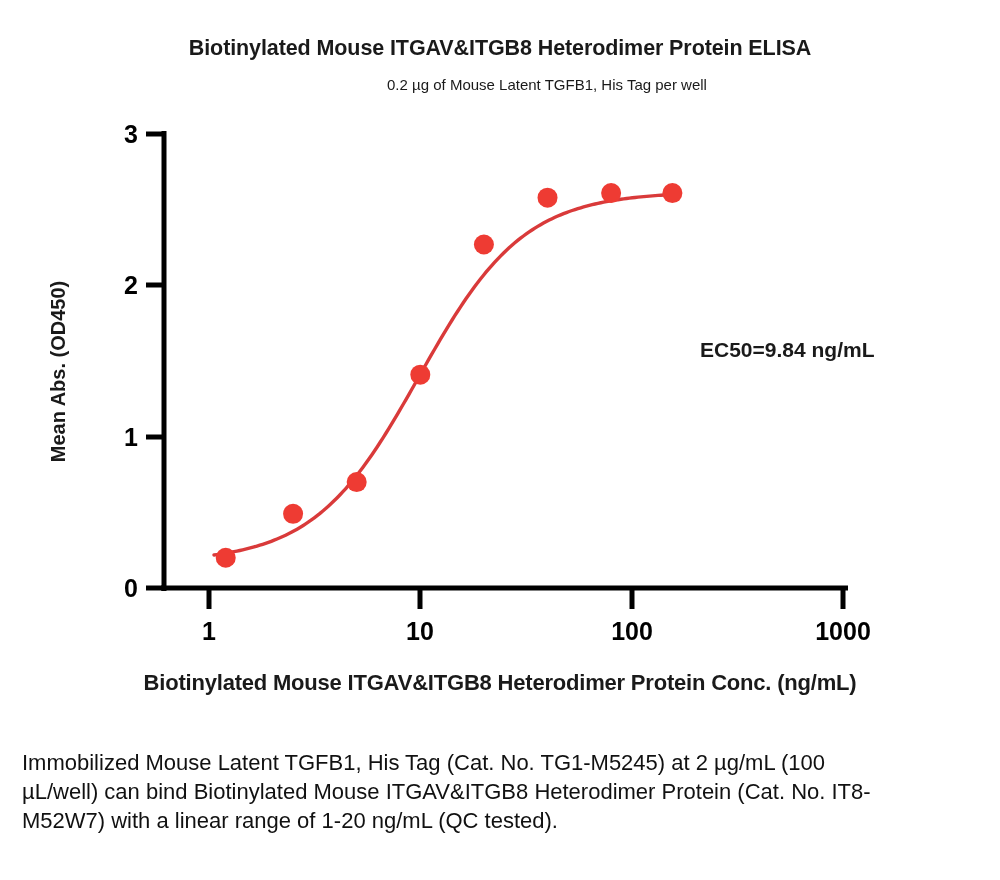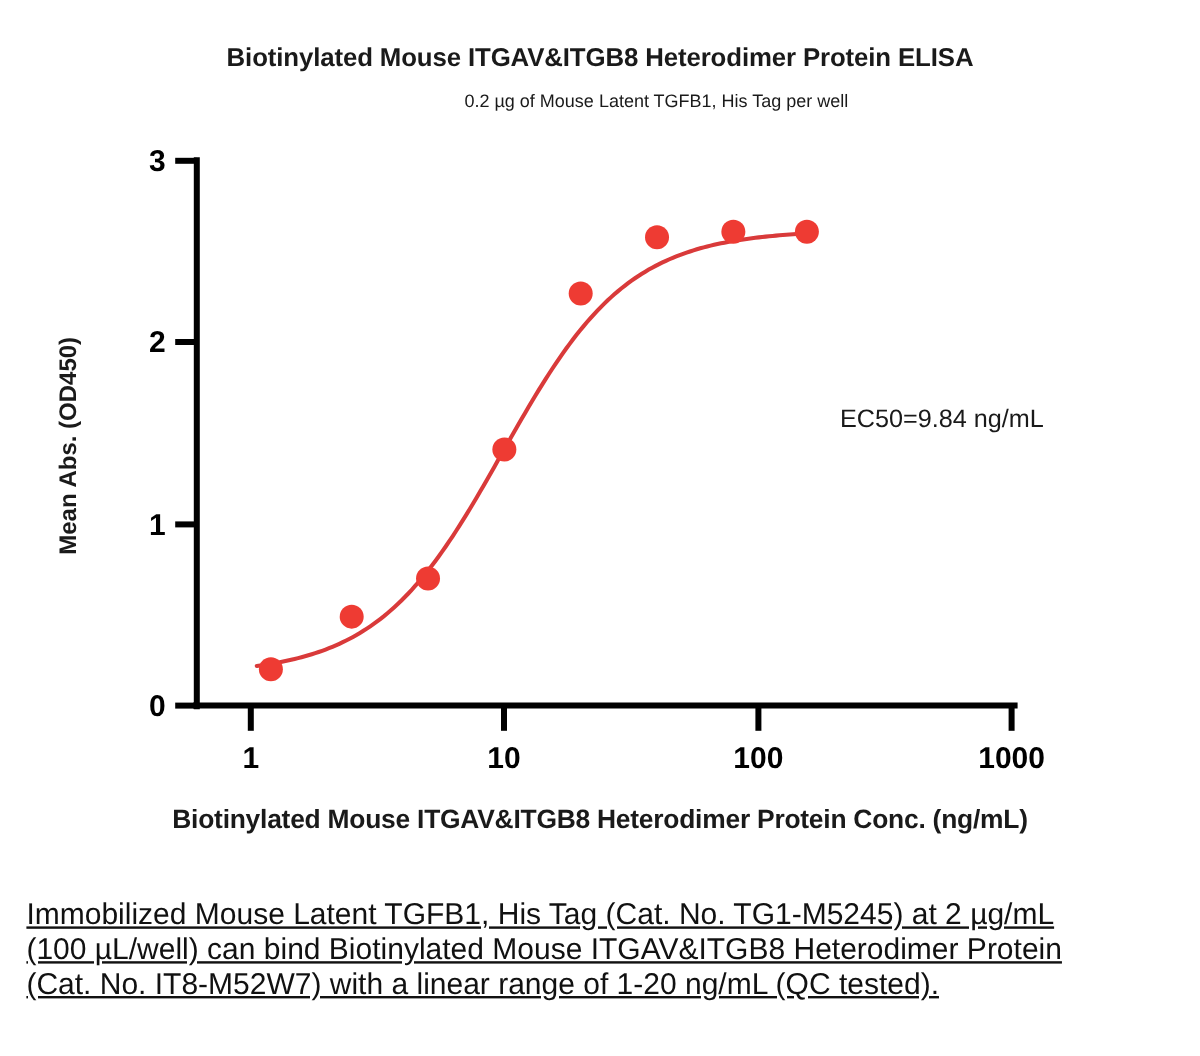--- a/index.html
+++ b/index.html
@@ -61,21 +61,21 @@
     text-align: center;
     font-size: 22px;
     font-weight: bold;
     letter-spacing: -0.2px;
   }
   .annotation {
     position: absolute;
     left: 700px;
     top: 338px;
     font-size: 21px;
-    font-weight: normal;
+    font-weight: bold;
     white-space: nowrap;
   }
   .tick-label-y {
     font-family: "Liberation Sans", sans-serif;
     font-size: 25px;
     font-weight: bold;
     fill: #000;
     text-anchor: end;
     dominant-baseline: middle;
   }
@@ -84,25 +84,24 @@
     font-size: 25px;
     font-weight: bold;
     fill: #000;
     text-anchor: middle;
   }
   .caption {
     position: absolute;
     left: 22px;
     top: 748px;
     width: 880px;
-    font-size: 25px;
+    font-size: 22px;
     line-height: 29px;
     font-weight: normal;
     color: #111;
-    text-decoration: underline;
   }
 </style>
 </head>
 <body>
 
 <div id="figure">
 
   <div class="title-main">Biotinylated Mouse ITGAV&amp;ITGB8 Heterodimer Protein ELISA</div>
   <div class="title-sub">0.2 µg of Mouse Latent TGFB1, His Tag per well</div>
 

